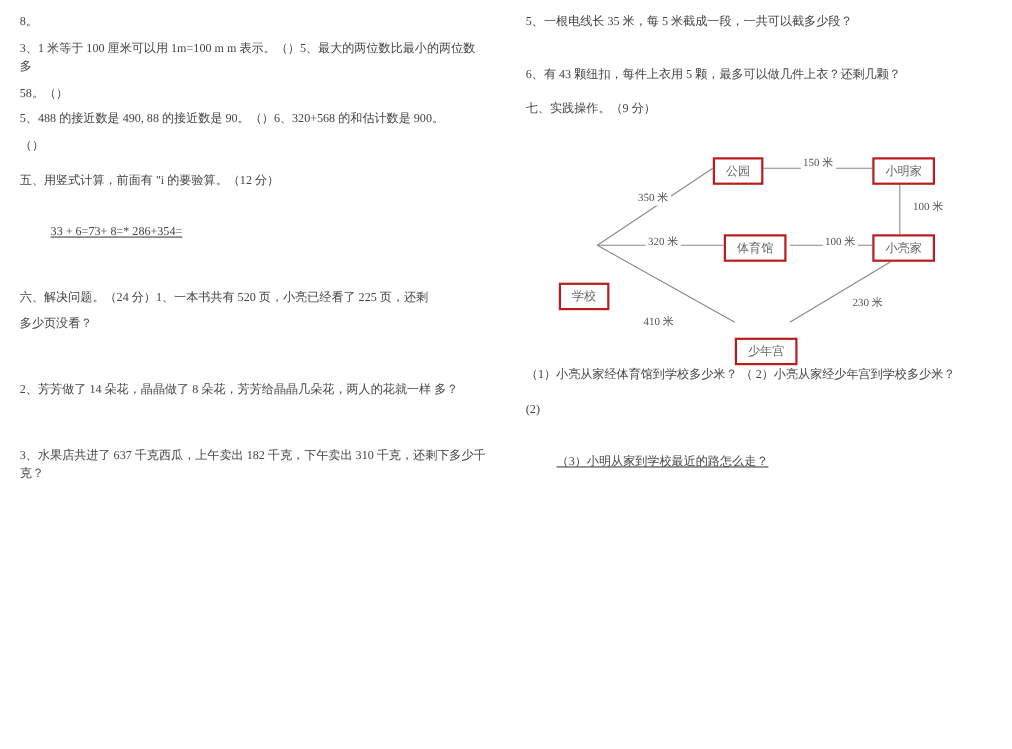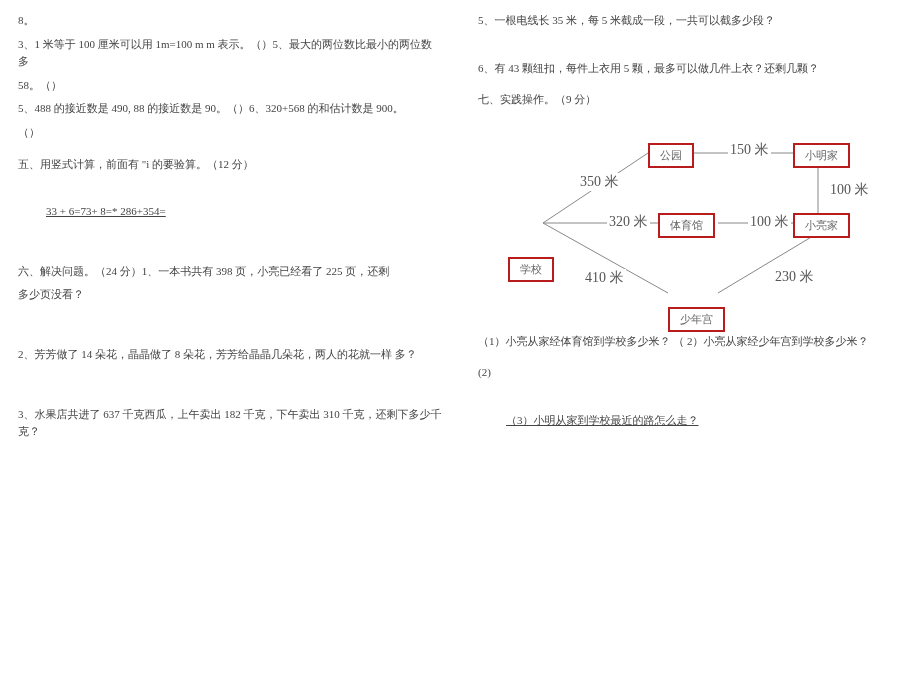--- a/index.html
+++ b/index.html
@@ -49,21 +49,21 @@
       position: absolute;
       border: 2px solid #b91c1c;
       padding: 3px 10px;
       font-size: 11px;
       background: #fff;
       color: #666;
       text-align: center;
     }
     .dist {
       position: absolute;
-      font-size: 14px;
+      font-size: 10px;
       color: #555;
       background: #fff;
       padding: 0 2px;
     }
     svg.edges {
       position: absolute;
       top: 0;
       left: 0;
       width: 380px;
       height: 200px;
@@ -77,21 +77,21 @@
 <body>
 
 <div class="col">
   <div class="line-tight">8。</div>
   <div class="line-tight">3、1 米等于 100 厘米可以用 1m=100 m m 表示。（）5、最大的两位数比最小的两位数多</div>
   <div class="line-tight">58。（）</div>
   <div class="line-tight">5、488 的接近数是 490, 88 的接近数是 90。（）6、320+568 的和估计数是 900。</div>
   <div class="line">（）</div>
   <div class="line gap-md">五、用竖式计算，前面有 "i 的要验算。（12 分）</div>
   <div class="line indent gap-lg">33 + 6=73+ 8=* 286+354=</div>
-  <div class="line-tight">六、解决问题。（24 分）1、一本书共有 398 页，小亮已经看了 225 页，还剩</div>
+  <div class="line-tight">六、解决问题。（24 分）1、一本书共有 520 页，小亮已经看了 225 页，还剩</div>
   <div class="line gap-lg">多少页没看？</div>
   <div class="line gap-lg">2、芳芳做了 14 朵花，晶晶做了 8 朵花，芳芳给晶晶几朵花，两人的花就一样 多？</div>
   <div class="line gap-lg">3、水果店共进了 637 千克西瓜，上午卖出 182 千克，下午卖出 310 千克，还剩下多少千克？</div>
 </div>
 
 <div class="col">
   <div class="line gap-md">5、一根电线长 35 米，每 5 米截成一段，一共可以截多少段？</div>
   <div class="line">6、有 43 颗纽扣，每件上衣用 5 颗，最多可以做几件上衣？还剩几颗？</div>
   <div class="line">七、实践操作。（9 分）</div>
 
@@ -109,22 +109,22 @@
     <div class="node" style="left:10px; top:90px;margin-top:44px;">学校</div>
     <div class="node" style="left:150px; top:20px;">公园</div>
     <div class="node" style="left:160px; top:90px;">体育馆</div>
     <div class="node" style="left:295px; top:20px;">小明家</div>
     <div class="node" style="left:295px; top:90px;">小亮家</div>
     <div class="node" style="left:170px; top:160px;margin-top:24px;">少年宫</div>
 
     <div class="dist" style="left:80px; top:50px;">350 米</div>
     <div class="dist" style="left:230px; top:18px;">150 米</div>
     <div class="dist" style="left:330px; top:58px;">100 米</div>
-    <div class="dist" style="left:109px; top:90px;">320 米</div>
+    <div class="dist" style="left:89px; top:90px;">320 米</div>
     <div class="dist" style="left:250px; top:90px;">100 米</div>
-    <div class="dist" style="left:85px; top:146px;">410 米</div>
+    <div class="dist" style="left:85px; top:162px;">410 米</div>
     <div class="dist" style="left:275px; top:145px;">230 米</div>
   </div>
 
   <div class="line">（1）小亮从家经体育馆到学校多少米？ （ 2）小亮从家经少年宫到学校多少米？</div>
   <div class="line gap-md">(2)</div>
   <div class="line indent">（3）小明从家到学校最近的路怎么走？</div>
 </div>
 
 </body></html>

